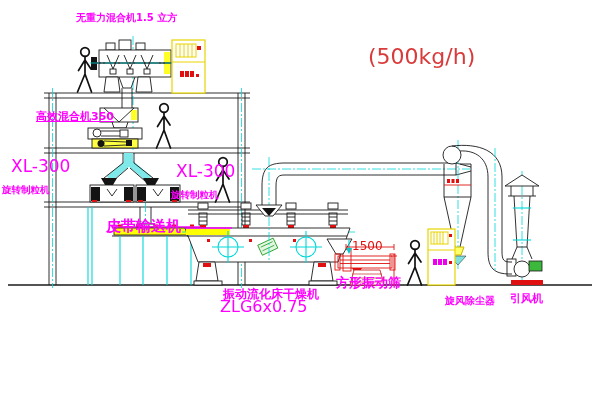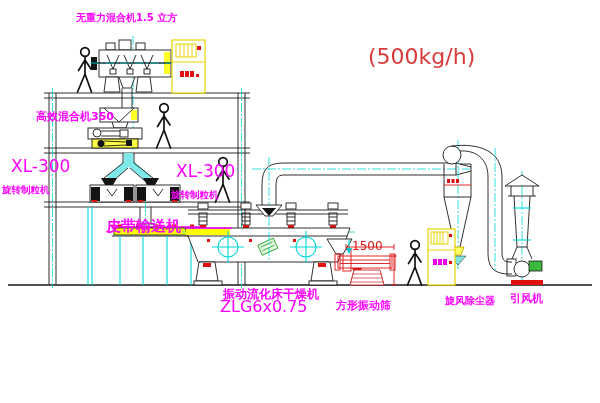--- a/index.html
+++ b/index.html
@@ -301,33 +301,33 @@
     <use href="#person" transform="translate(223,157)"></use>
     <use href="#person" transform="translate(415,240)"></use>
   </g>
 </svg>
 
 
 <div class="lbl lbl-b" style="left:76px;top:13px;font-size:10px;">无重力混合机1.5 立方</div>
 
 <div class="lbl red" style="left:368px;top:46px;font-size:22px;">(500kg/h)</div>
 
-<div class="lbl lbl-b" style="left:36px;top:111px;font-size:11px;">高效混合机350</div>
+<div class="lbl lbl-b" style="left:36px;top:111px;font-size:11px;text-decoration:underline;">高效混合机350</div>
 
 <div class="lbl" style="left:11px;top:158px;font-size:17px;">XL-300</div>
 <div class="lbl lbl-b" style="left:2px;top:185px;font-size:9.5px;">旋转制粒机</div>
 
 <div class="lbl" style="left:176px;top:163px;font-size:17px;">XL-300</div>
 <div class="lbl lbl-b" style="left:171px;top:190px;font-size:9.5px;">旋转制粒机</div>
 
 <div class="lbl lbl-b" style="left:106px;top:219px;font-size:15px;">皮带输送机</div>
 
 <div class="lbl lbl-b" style="left:223px;top:288px;font-size:12px;">振动流化床干燥机</div>
 <div class="lbl" style="left:220px;top:299px;font-size:16px;">ZLG6x0.75</div>
 
-<div class="lbl lbl-b" style="left:336px;top:300px;font-size:11px;">方形振动筛</div>
+<div class="lbl lbl-b" style="left:336px;top:276px;font-size:13px;">方形振动筛</div>
 
 <div class="lbl lbl-b" style="left:445px;top:296px;font-size:10px;">旋风除尘器</div>
 <div class="lbl lbl-b" style="left:510px;top:293px;font-size:11px;">引风机</div>
 
 <div class="lbl" style="left:352px;top:240px;font-size:12px;color:#e01010;">1500</div>
 
 </div>
 
 </body></html>

